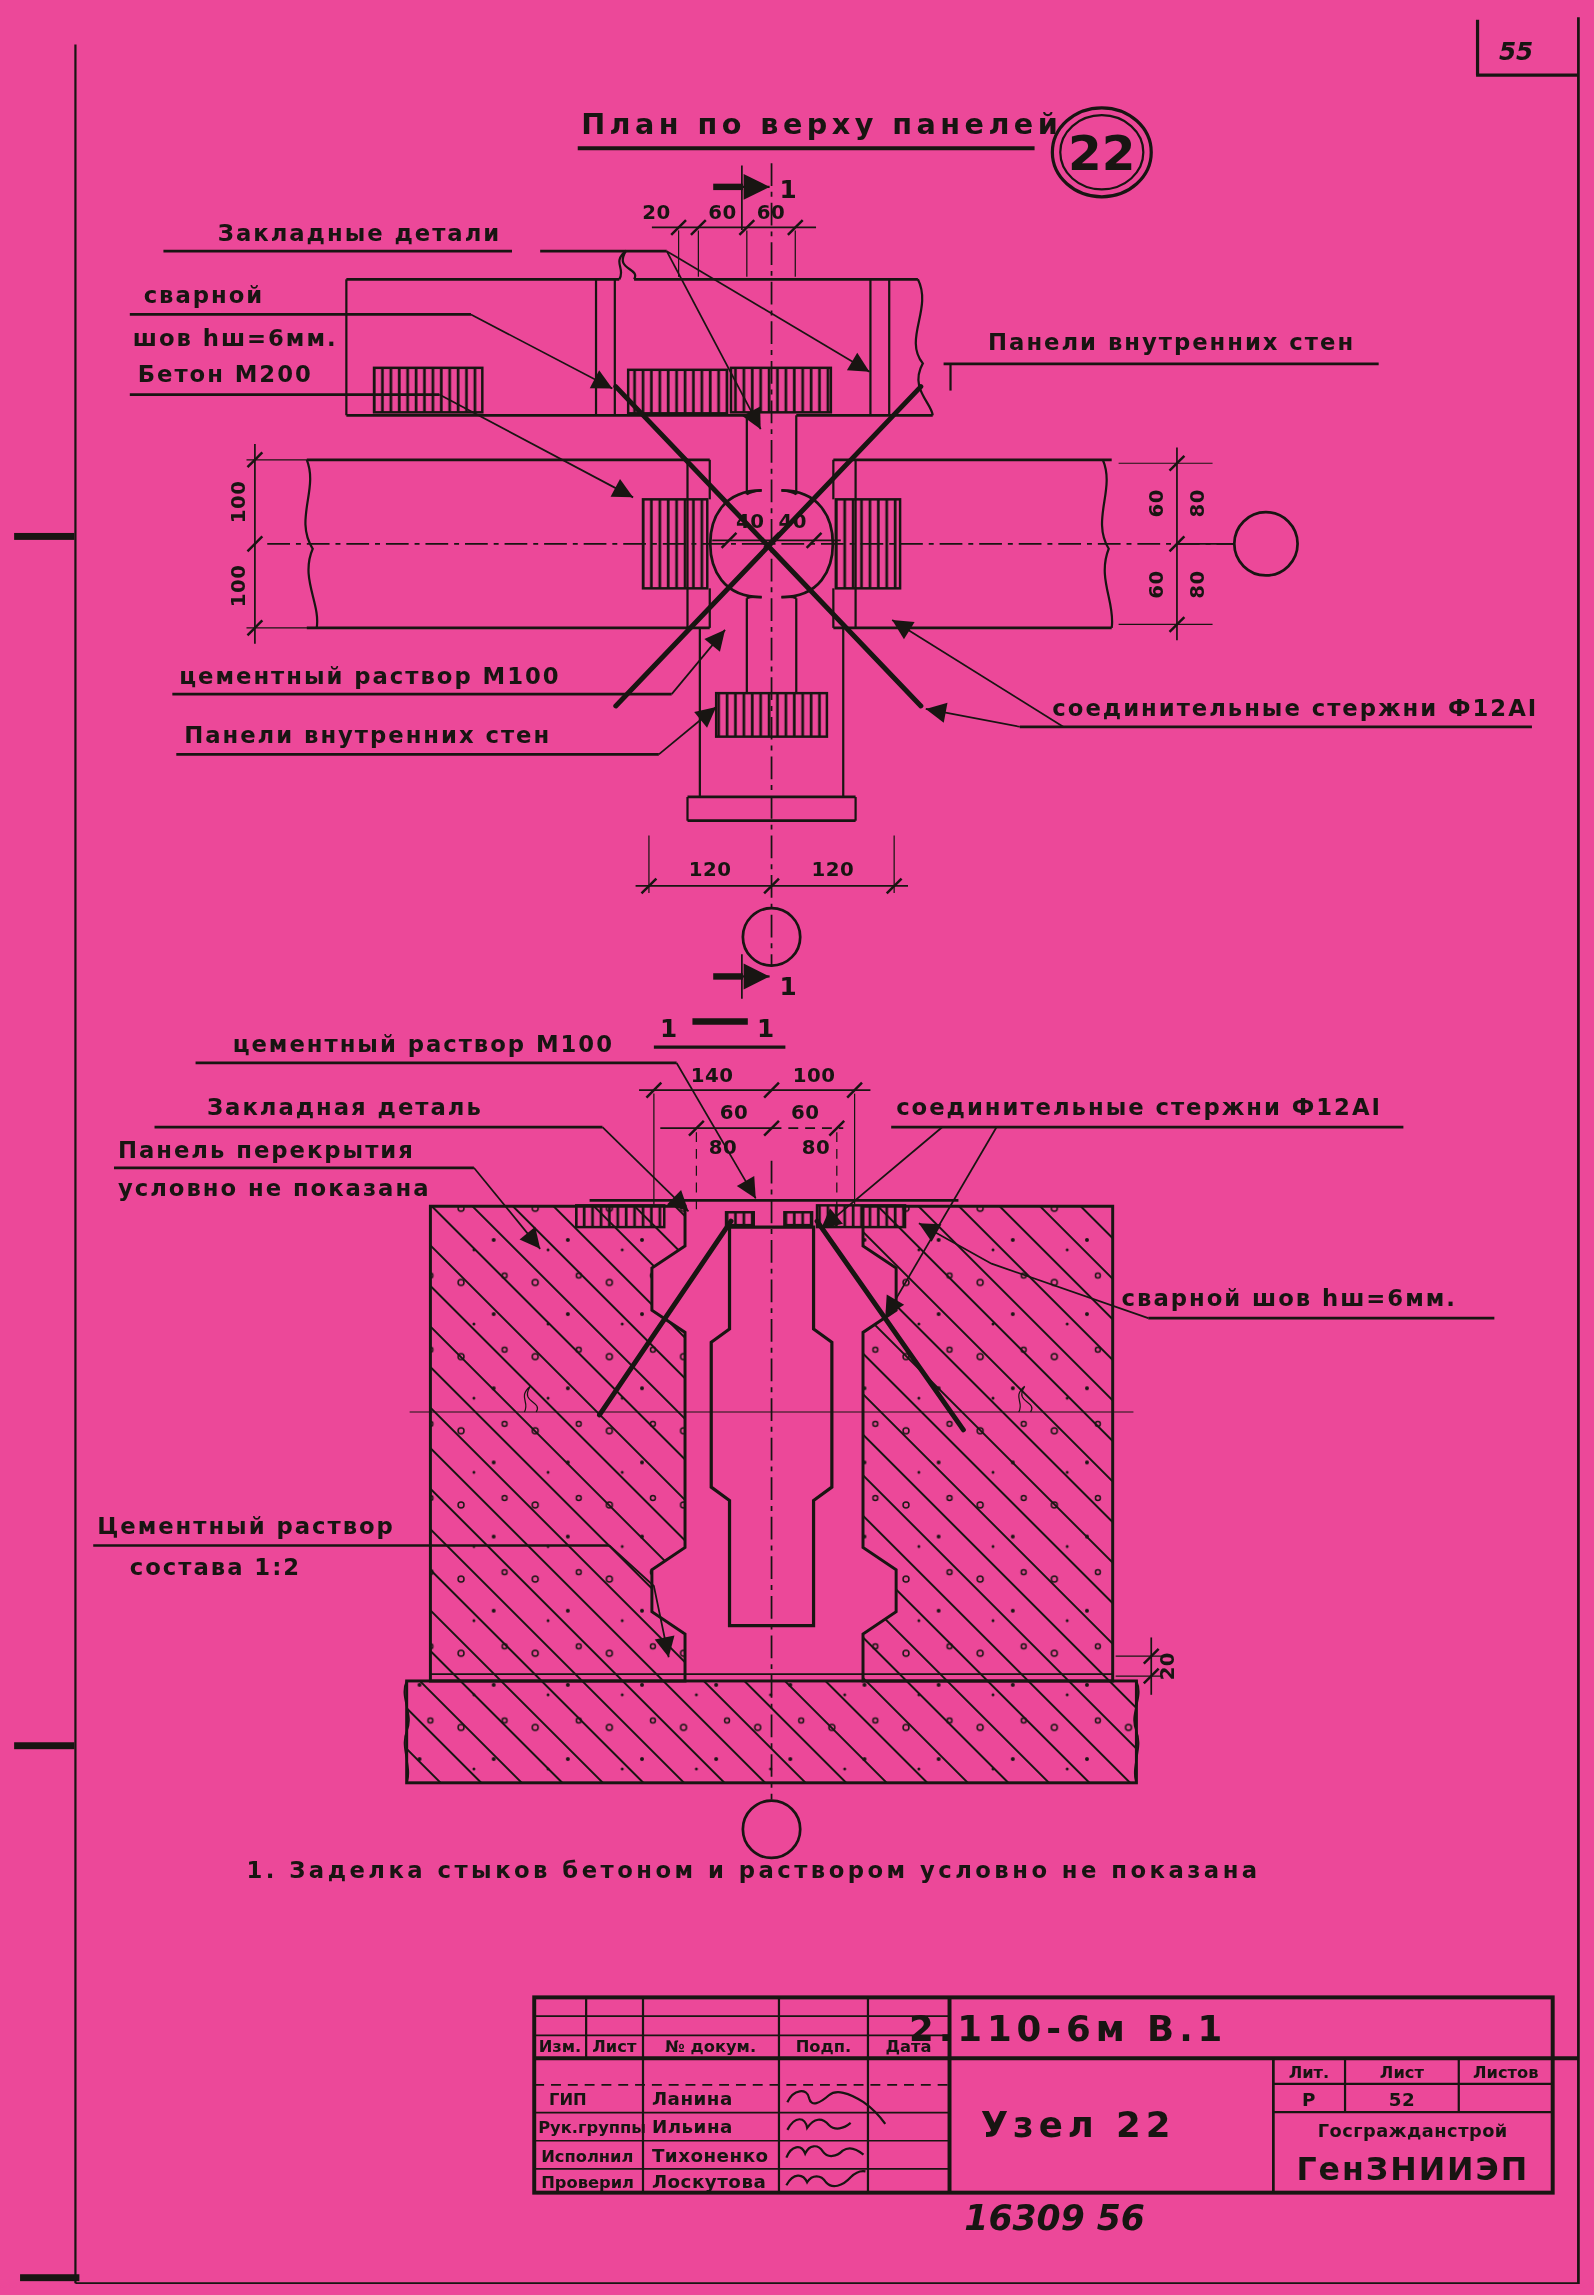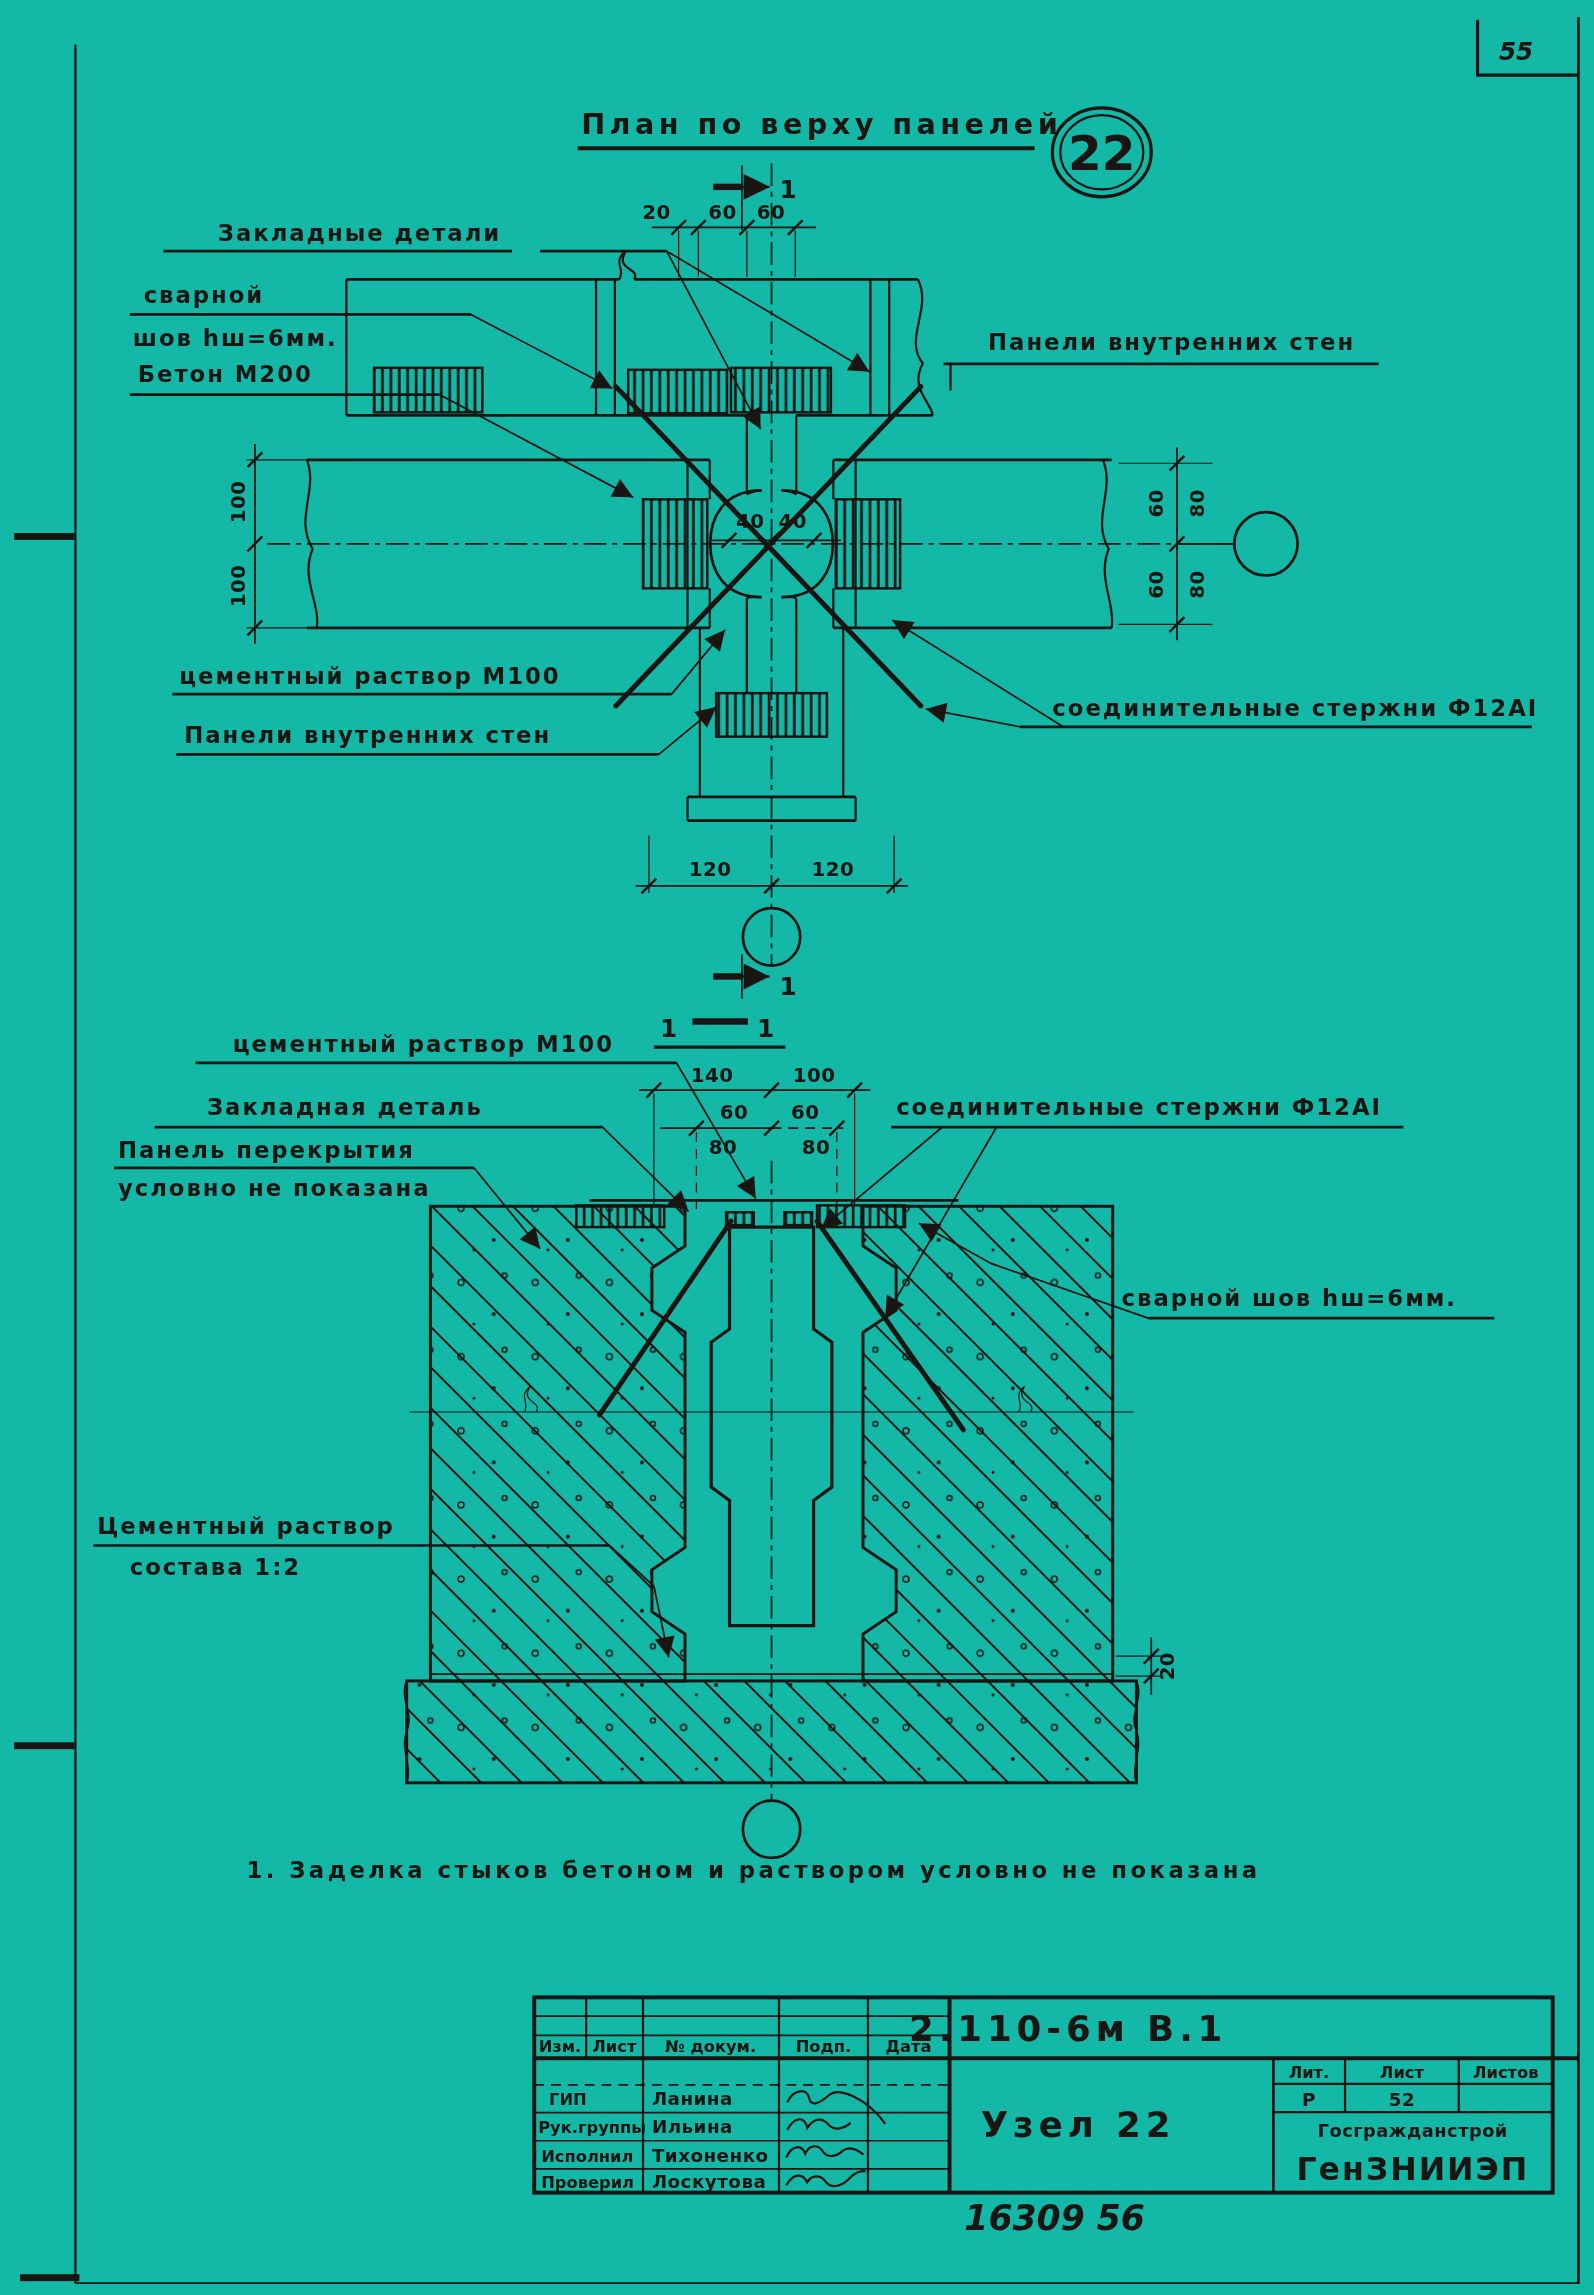--- a/index.html
+++ b/index.html
@@ -1,16 +1,16 @@
 <!DOCTYPE html>
 <html style="font-size:8px"><head>
 <meta charset="utf-8">
 <style>
   html,body{margin:0;padding:0;background:#e8e6e1;}
-  #sheet{position:relative;width:1595px;height:2295px;background:#14b8a6;overflow:hidden;}
+  #sheet{position:relative;width:1595px;height:2295px;background:#ec4899;overflow:hidden;}
   svg{position:absolute;inset:0;}
   svg text{font-family:"DejaVu Sans",sans-serif;fill:#181512;font-weight:bold;}
   .t-title{font-size:58px;letter-spacing:9px;}
   .t-lbl{font-size:46px;letter-spacing:4px;}
   .t-dim{font-size:40px;letter-spacing:1px;}
   .t-num{font-size:50px;}
   .t-badge{font-size:98px;}
   .t-note{font-size:46px;letter-spacing:7px;}
   .t-tb{font-size:33px;letter-spacing:0px;}
   .t-tb-name{font-size:37px;letter-spacing:1px;}

